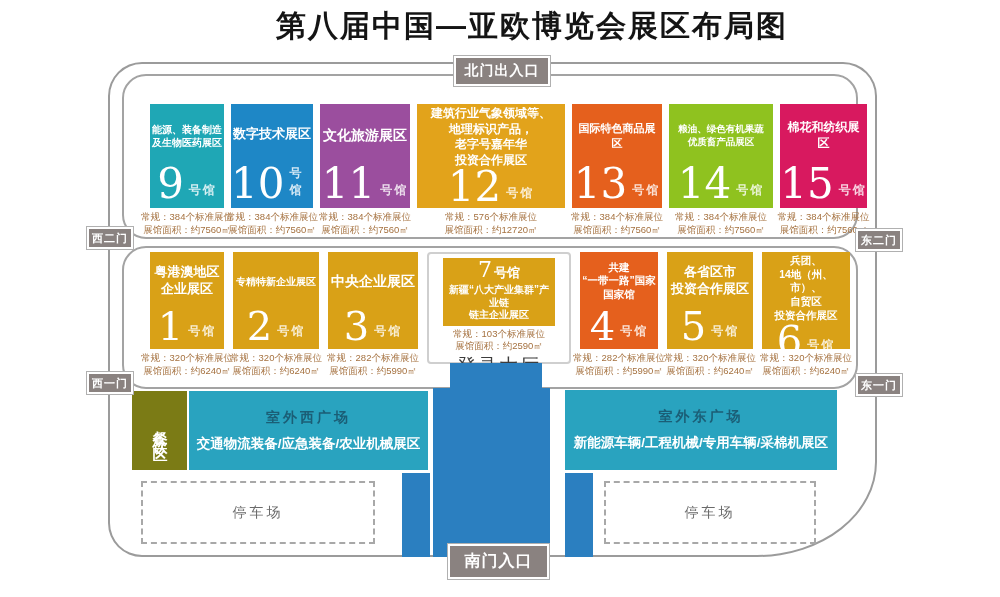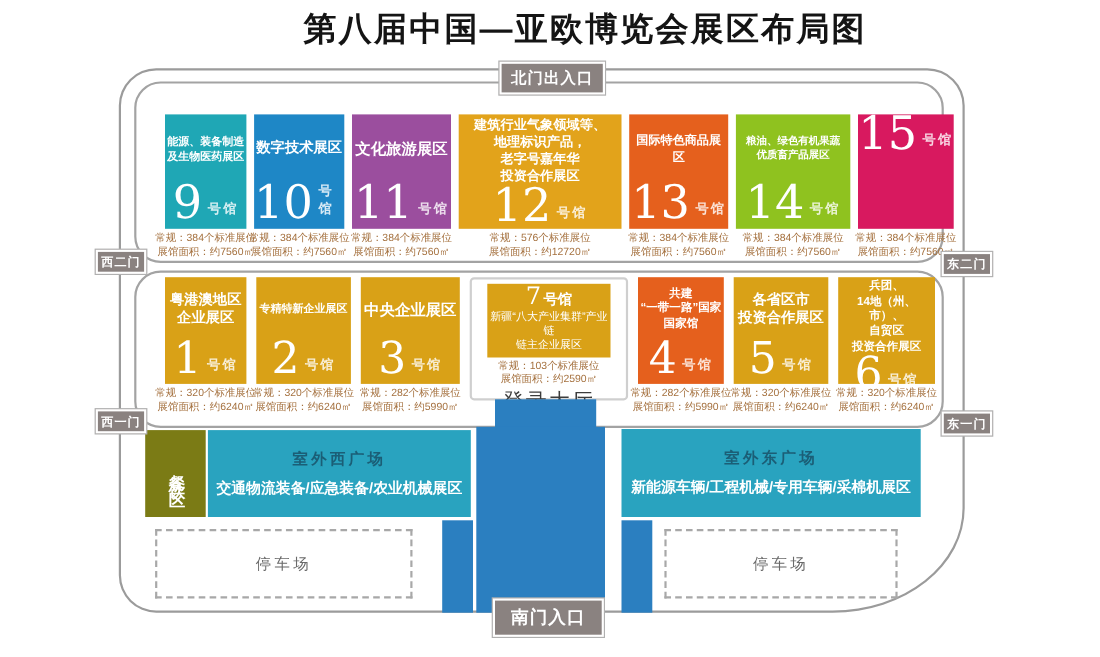--- a/index.html
+++ b/index.html
@@ -31,21 +31,21 @@
   .fs12{font-size:12px}.fs13{font-size:13px}.fs14{font-size:14px}
   .c-teal{background:#1fa7b5}.c-blue{background:#1e87c6}.c-purple{background:#9b4e9e}
   .c-amber{background:#e2a31b}.c-orange{background:#e5601d}.c-green{background:#8fc21f}
   .c-rose{background:#d8195f}.c-gold{background:#d9a117}
   
   .hall7-box{background:#fff;border:2px solid #cfcfcf;border-radius:4px;height:112px;
              box-sizing:border-box;padding:4px 14px 0;display:flex;flex-direction:column;}
   .hall7-gold{color:#fff;text-align:center;padding:1px 2px 4px;}
   .hall7-title{font-weight:bold;font-size:13px;line-height:22px;}
   .num7{font-family:"DejaVu Serif","Liberation Serif",serif;font-size:22px;font-weight:normal;margin-right:2px;}
-  .hall7-name{font-size:10px;font-weight:normal;line-height:1.25;white-space:pre-line;}
+  .hall7-name{font-size:10px;font-weight:bold;line-height:1.25;white-space:pre-line;}
   .hall7-box .hall-stats{margin-top:2px;text-align:center;}
   .login-hall{flex:1;display:flex;align-items:center;justify-content:center;
               font-size:19px;color:#3c3c3c;letter-spacing:2px;}
   
   .blue{position:absolute;background:#2b7fc0;z-index:4;}
   .neck{left:450px;top:363px;width:92px;height:27px;}
   .column{left:433px;top:388px;width:117px;height:169px;}
   .strip-w{left:402px;top:473px;width:28px;height:84px;}
   .strip-e{left:565px;top:473px;width:28px;height:84px;}
   
@@ -169,20 +169,21 @@
         </div>
       </div>
       <div class="hall-stats">
         <div>常规：384个标准展位</div>
         <div>展馆面积：约7560㎡</div>
       </div>
     </div>
 
     <div class="hall" style="width:87px">
       <div class="hall-box c-rose">
+        <div class="hall-name fs12">棉花和纺织展区</div>
         <div class="hall-num">
           <span class="num">15</span>
           <span class="suffix">号馆</span>
         </div>
       </div>
       <div class="hall-stats">
         <div>常规：384个标准展位</div>
         <div>展馆面积：约7560㎡</div>
       </div>
     </div>

